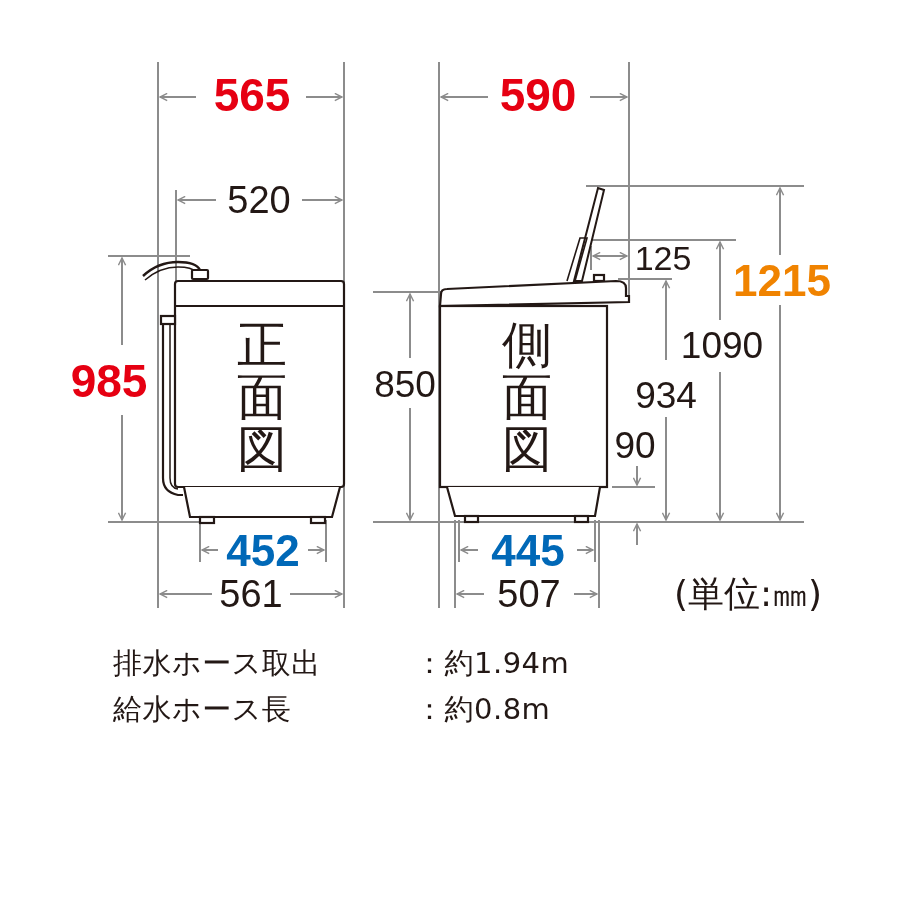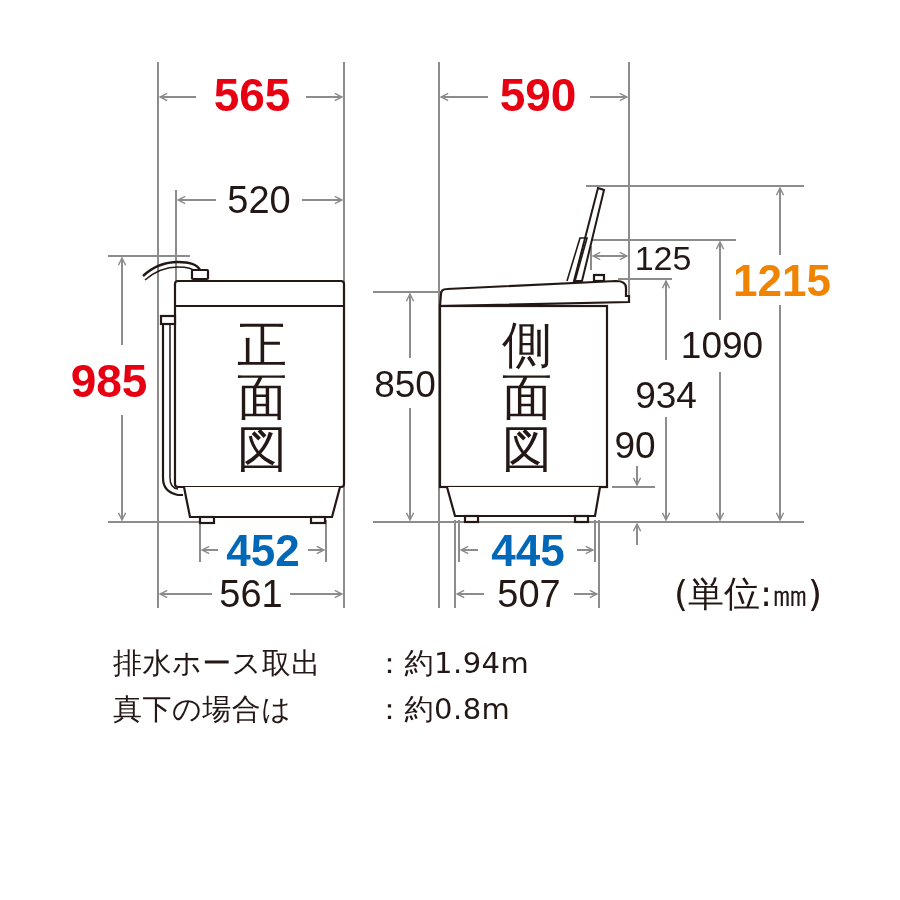--- a/index.html
+++ b/index.html
@@ -7,21 +7,21 @@
          font-family: "Liberation Sans", "DejaVu Sans", sans-serif; color: #231815; }
   #diagram { position: absolute; left: 0; top: 0; }
   .dim-red { fill: #e60012; font-weight: bold; }
   .dim-orange { fill: #f08300; font-weight: bold; }
   .dim-blue { fill: #0068b7; font-weight: bold; }
   .dim-black { fill: #231815; }
   .label-jp { fill: #231815; }
   .specs { position: absolute; left: 113px; top: 640px; font-family: "DejaVu Sans", sans-serif; }
   .spec-row { display: flex; font-size: 29px; line-height: 46px; height: 46px; color: #231815; letter-spacing: 0.5px; }
   .spec-label { width: 262px; white-space: nowrap; }
-  .spec-value { white-space: nowrap; }
+  .spec-value { white-space: nowrap; margin-left: 40px; }
   .spec-mark { color: #5fb4e3; font-size: 15px; vertical-align: top; position: relative; top: -6px; margin-left: 2px; }
   .notes { position: absolute; left: 113px; top: 790px; font-family: "DejaVu Sans", sans-serif; font-size: 15.5px; line-height: 27px; color: #231815; }
   .note-row { white-space: nowrap; }
   .note-mark { color: #5fb4e3; margin-right: 6px; }
 </style>
 </head>
 <body>
 
 <svg id="diagram" width="900" height="640" viewBox="0 0 900 640" xmlns="http://www.w3.org/2000/svg">
   <defs>
@@ -149,19 +149,19 @@
 
   <text x="748" y="606" font-size="36" text-anchor="middle" fill="#231815" font-family="DejaVu Sans, sans-serif">(単位:㎜)</text>
 </svg>
 
 <div class="specs">
   <div class="spec-row">
     <span class="spec-label">排水ホース取出</span>
     <span class="spec-value">：約1.94m</span>
   </div>
   <div class="spec-row">
-    <span class="spec-label">真下の場合は</span>
+    <span class="spec-label">給水ホース長</span>
     <span class="spec-value">：約0.8m</span>
   </div>
 </div>
 
 <div class="notes">
 </div>
 
 </body></html>

